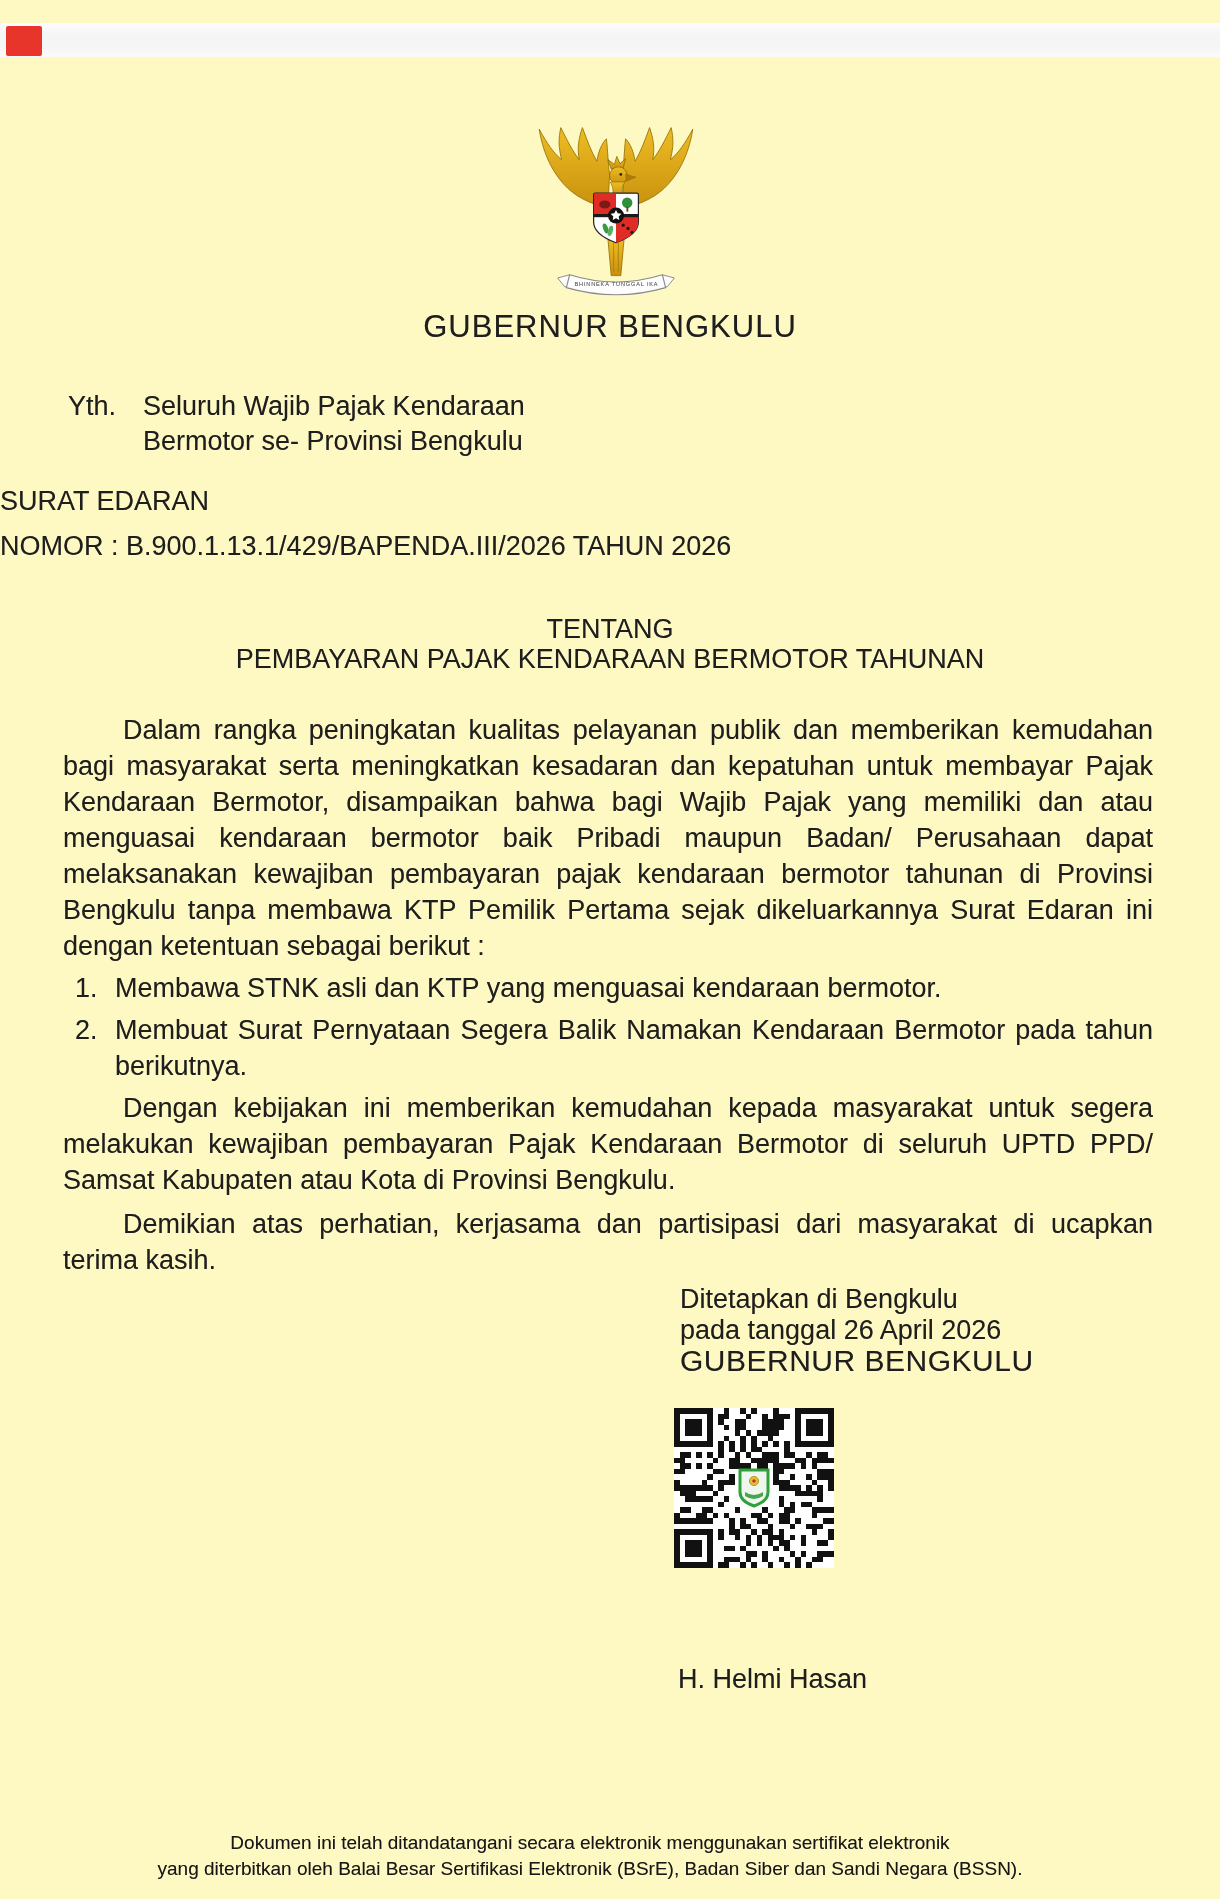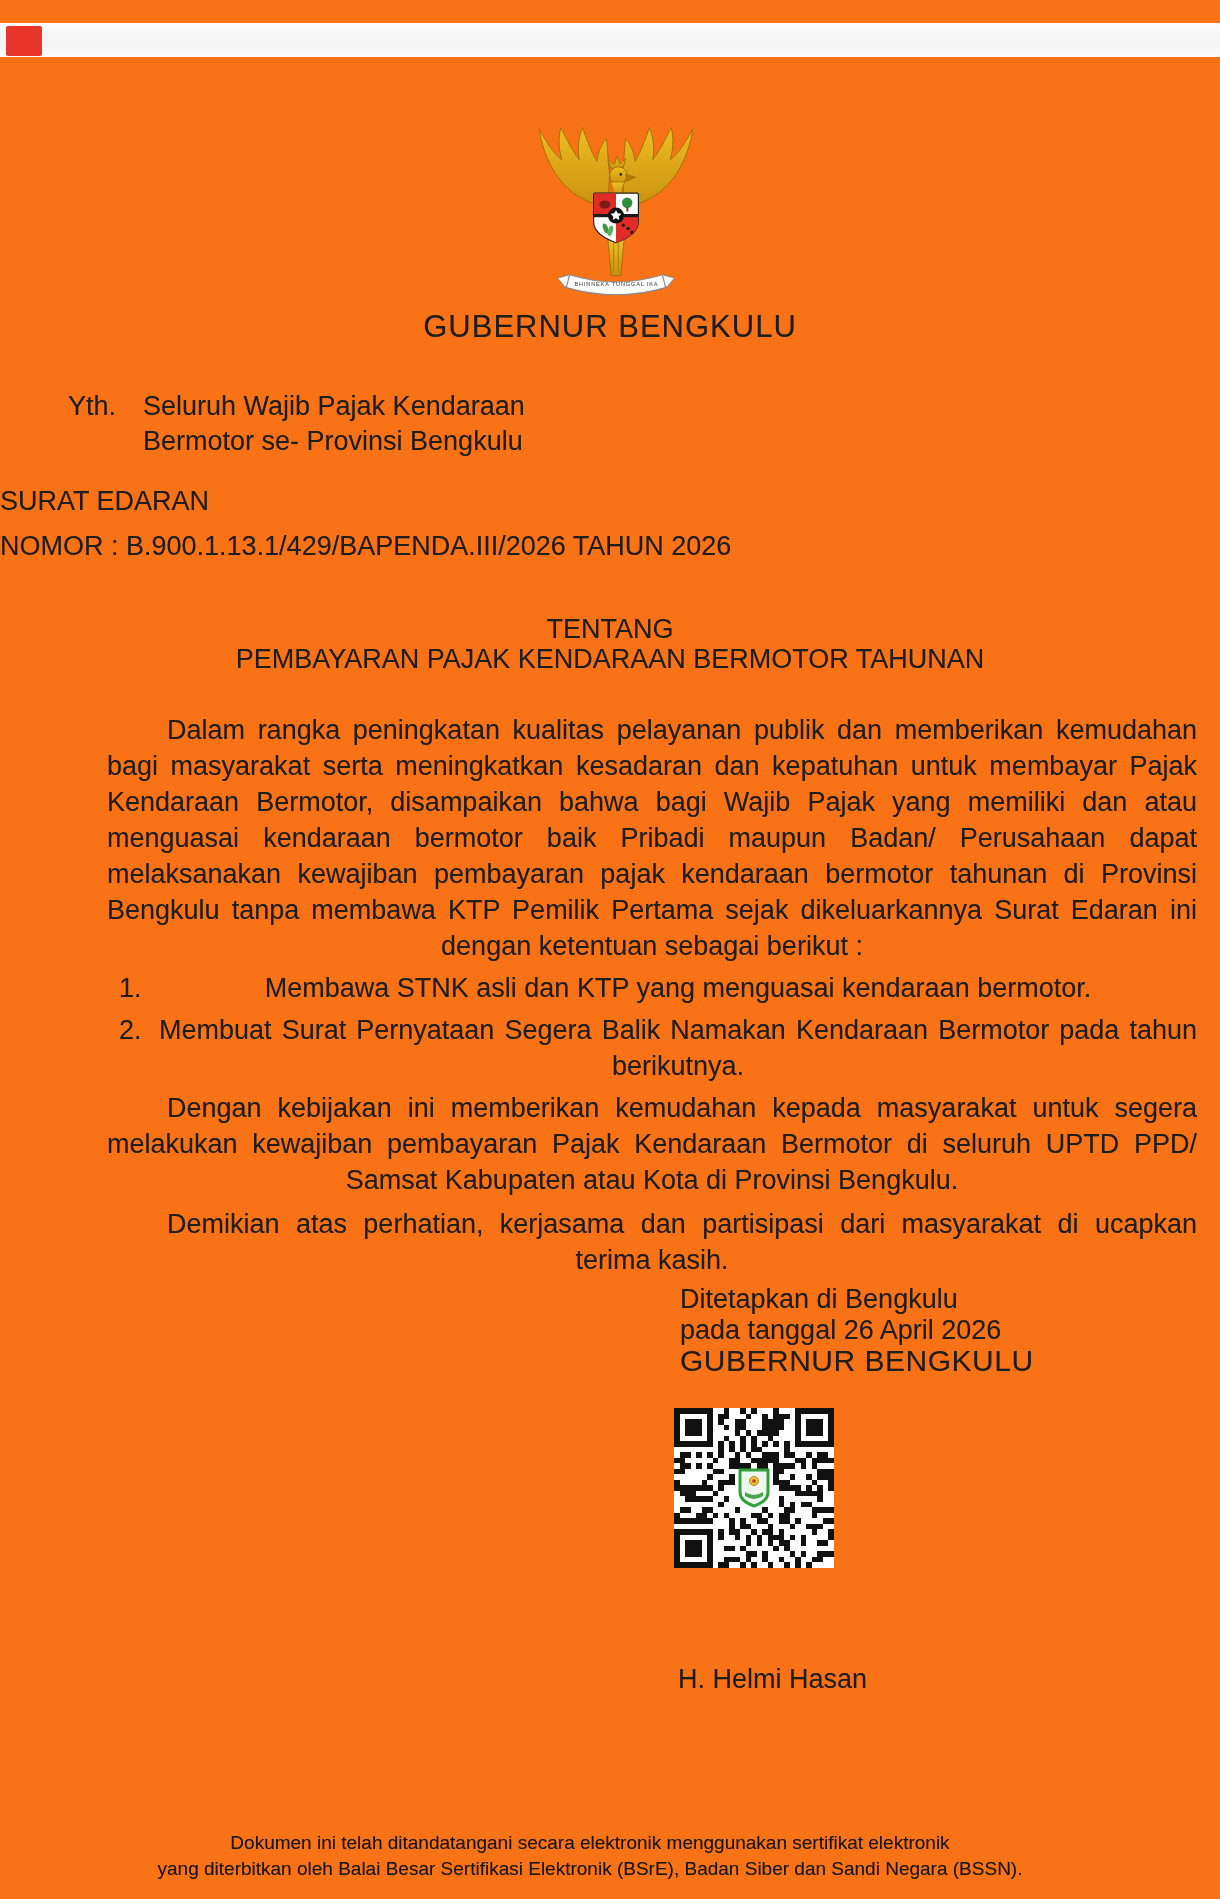--- a/index.html
+++ b/index.html
@@ -1,34 +1,34 @@
 <!DOCTYPE html>
 <html><head>
 <meta charset="utf-8">
 <title>Surat Edaran Gubernur Bengkulu</title>
 <style>
   html,body{margin:0;padding:0;background:#fff;}
   .page{
-    position:relative; width:1220px; height:1899px; background:#f97316;
+    position:relative; width:1220px; height:1899px; background:#fef9c3;
     font-family:"Liberation Sans", sans-serif; color:#1e1e1e; overflow:hidden;
     text-shadow:0 0 .6px rgba(0,0,0,.32);
   }
   .gray-band{position:absolute;left:0;top:23px;width:100%;height:34px;
     background:linear-gradient(#fdfdfd,#f5f5f6 35%,#f5f5f6 70%,#fbfbfc);}
   .red-mark{position:absolute;left:6px;top:26px;width:36px;height:30px;background:#e8352c;border-radius:2px;}
   .emblem{position:absolute;left:50%;top:118px;transform:translateX(calc(-50% + 6px));}
   .gov-title{position:absolute;left:17px;top:309px;width:1186px;text-align:center;
     font-size:31px;letter-spacing:1px;}
   .addressee{position:absolute;left:68px;top:389px;display:flex;font-size:27px;line-height:35px;}
   .addressee .yth{width:75px;flex:0 0 75px;}
   .se-title{position:absolute;left:0;top:486px;width:1220px;text-align:left;font-size:27px;}
   .nomor{position:absolute;left:0;top:531px;width:1220px;text-align:left;font-size:27px;}
   .tentang{position:absolute;left:0;top:590px;width:1220px;text-align:center;font-size:27px;line-height:30px;margin-top:24px;}
-  .para{position:absolute;left:63px;width:1090px;font-size:27px;margin-left:44px;}
-  .pline{line-height:36px;white-space:nowrap;text-align:center;}
+  .para{position:absolute;left:63px;width:1090px;font-size:27px;}
+  .pline{line-height:36px;white-space:nowrap;text-align:left;}
   .pline.just{text-align:justify;text-align-last:justify;-moz-text-align-last:justify;text-justify:inter-word;white-space:normal;}
   .pline.ind{text-indent:60px;}
   .li{padding-left:52px;box-sizing:border-box;}
   .li .num{position:absolute;left:12px;top:0;line-height:36px;}
   .sig-block{position:absolute;left:680px;top:1256px;font-size:27px;line-height:31px;margin-top:28px;}
   .sig-title{position:absolute;left:680px;top:1344px;font-size:30px;letter-spacing:.5px;}
   .qr-wrap{position:absolute;left:674px;top:1408px;width:160px;height:160px;background:#fff;}
   .qr-wrap svg.qr{display:block;width:160px;height:160px;}
   .qr-logo{position:absolute;left:50%;top:50%;transform:translate(-50%,-50%);}
   .sig-name{position:absolute;left:678px;top:1664px;font-size:27px;}

